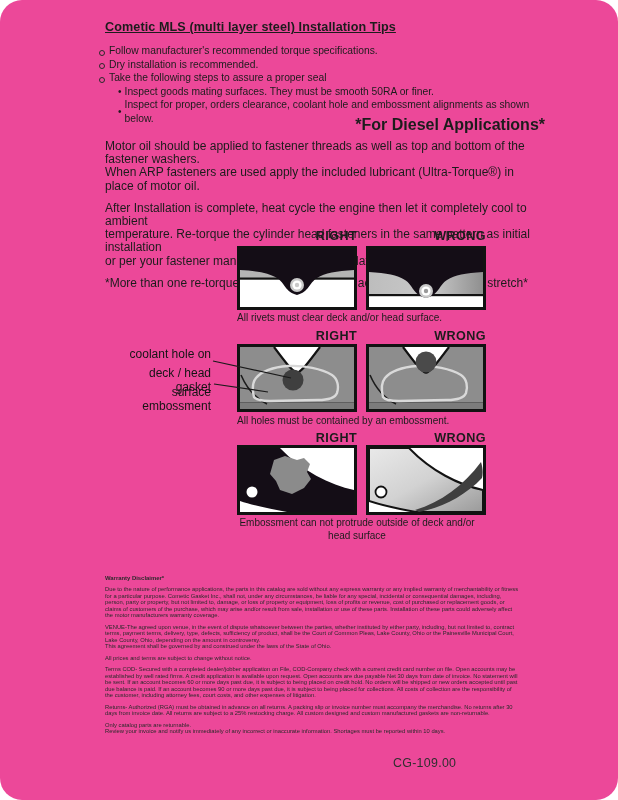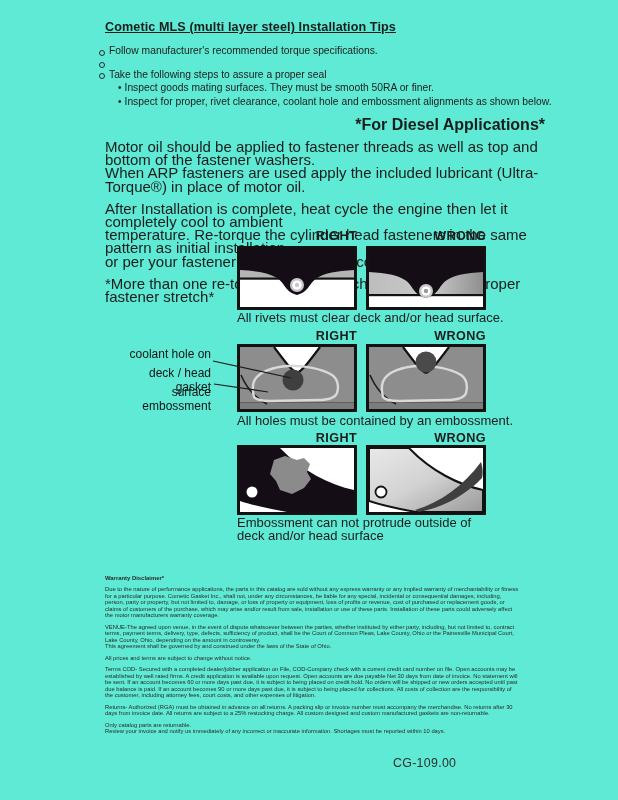--- a/index.html
+++ b/index.html
@@ -1,43 +1,43 @@
 <!DOCTYPE html>
 <html><head>
 <meta charset="utf-8">
 <style>
   html,body{margin:0;padding:0;background:#ffffff;}
   .page{
-    position:relative;width:618px;height:800px;background:#5eead4;
-    font-family:"Liberation Sans", sans-serif;color:#1c1c1c;overflow:hidden;
+    position:relative;width:618px;height:800px;background:#ec4899;
+    font-family:"Liberation Sans", sans-serif;color:#1c1c1c;overflow:hidden;border-radius:22px;
   }
   .abs{position:absolute;}
   
   .doc-title{
     left:105px;top:20px;font-size:12.6px;font-weight:bold;
     text-decoration:underline;letter-spacing:.1px;
   }
   .tips{left:99px;top:44px;font-size:10.3px;line-height:13.6px;width:460px;}
   .tip-row{display:flex;align-items:center;}
   .tip-row.lvl2{margin-left:19px;}
   .b-circle{
     display:inline-block;width:4px;height:4px;border:1px solid #2a2a2a;
     border-radius:50%;margin:4px 4px 0 0;flex:0 0 auto;
   }
   .b-dot{margin:0 3px 0 0;font-size:10px;line-height:13.6px;}
   
   .diesel{left:105px;top:116px;width:440px;}
   .diesel h2{margin:0 0 6px 0;font-size:16px;font-weight:bold;text-align:right;}
-  .diesel p{margin:0 0 9px 0;font-size:15px;line-height:13.2px;white-space:pre-line;}
+  .diesel p{margin:0 0 9px 0;font-size:12px;line-height:13.2px;white-space:pre-line;}
   
   .dg-label{width:120px;text-align:right;font-size:12.6px;font-weight:bold;letter-spacing:.4px;}
   .dg-box{width:114px;height:58px;border:3px solid #121212;background:#fff;}
   .dg-box2{width:114px;height:62px;border:3px solid #121212;background:#8d8d8d;}
   .dg-box3{width:114px;height:64px;border:3px solid #121212;background:#fff;}
-  .dg-caption{font-size:13px;line-height:12.6px;}
+  .dg-caption{font-size:10px;line-height:12.6px;text-align:center;}
   .callout{
     width:101px;text-align:right;font-size:12px;line-height:19px;
     white-space:pre-line;color:#141414;
   }
   .leader-overlay{left:0;top:0;pointer-events:none;}
   
   .legal{left:105px;top:575px;width:414px;color:#2a2a2a;}
   .legal h3{margin:0 0 5px 0;font-size:5.9px;font-weight:bold;}
   .legal p{margin:0 0 5px 0;font-size:5.8px;line-height:6.5px;white-space:pre-line;}
   
@@ -50,32 +50,33 @@
 
   <div class="abs doc-title">Cometic MLS (multi layer steel) Installation Tips</div>
 
   <div class="abs tips">
     <div class="tip-row lvl1">
       <span class="b-circle"></span>
       <span>Follow manufacturer's recommended torque specifications.</span>
     </div>
     <div class="tip-row lvl1">
       <span class="b-circle"></span>
+      <span>Dry installation is recommended.</span>
     </div>
     <div class="tip-row lvl1">
       <span class="b-circle"></span>
       <span>Take the following steps to assure a proper seal</span>
     </div>
     <div class="tip-row lvl2">
       <span class="b-dot">•</span>
       <span>Inspect goods mating surfaces.  They must be smooth 50RA or finer.</span>
     </div>
     <div class="tip-row lvl2">
       <span class="b-dot">•</span>
-      <span>Inspect for proper, rivet clearance, coolant hole and embossment alignments as shown below.</span>
+      <span>Inspect for proper, orders clearance, coolant hole and embossment alignments as shown below.</span>
     </div>
   </div>
 
   <div class="abs diesel">
     <h2>*For Diesel Applications*</h2>
     <p>Motor oil should be applied to fastener threads as well as top and bottom of the fastener washers.
 When ARP fasteners are used apply the included lubricant (Ultra-Torque®) in place of motor oil.</p>
     <p>After Installation is complete, heat cycle the engine then let it completely cool to ambient
 temperature. Re-torque the cylinder head fasteners in the same pattern as initial installation
 or per your fastener manufacturer's recommendations.</p>

